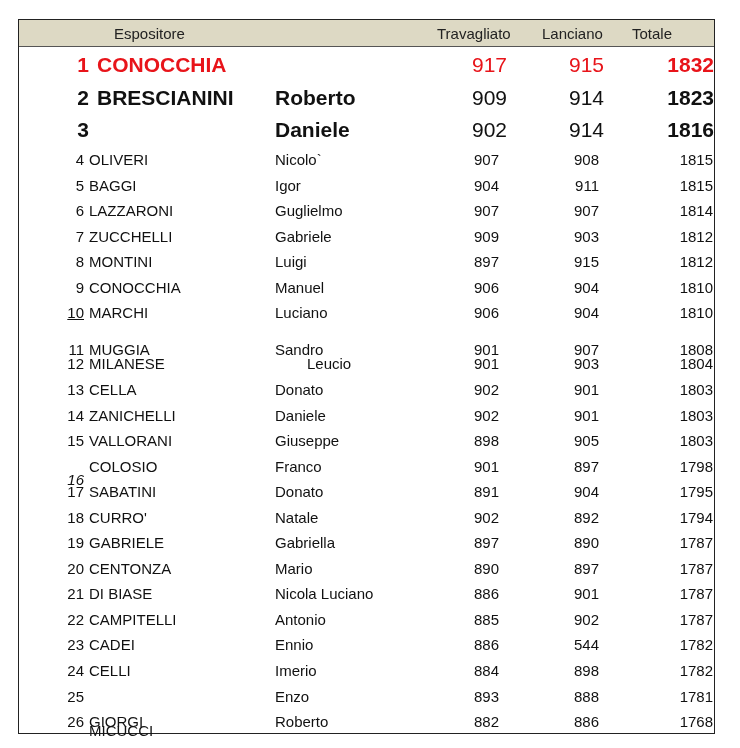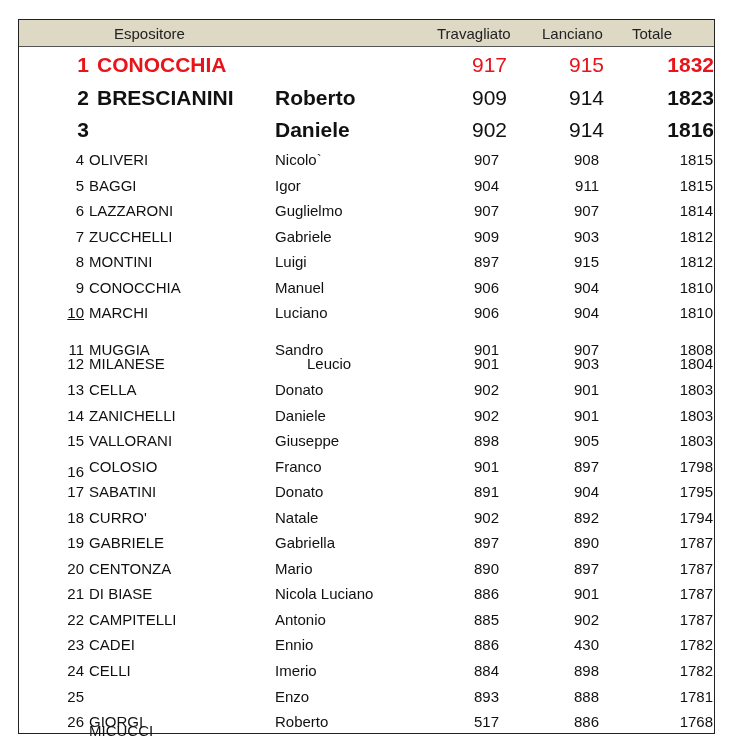--- a/index.html
+++ b/index.html
@@ -151,21 +151,21 @@
       </div>
       <div class="row" style="top: 412.05px; height: 24px;">
         <span class="rank" style="top: 0px; left: 25px;">15</span>
         <span class="surname" style="top: 0px; left: 70px;">VALLORANI</span>
         <span class="first" style="top: 0px; left: 256px;">Giuseppe</span>
         <span class="num trav" style="top: 0px; left: 430px;">898</span>
         <span class="num lanc" style="top: 0px; left: 530px;">905</span>
         <span class="num tot" style="top: 0px; left: 630px; width: 64px;">1803</span>
       </div>
       <div class="row" style="top: 437.6px; height: 24px;">
-        <span class="rank" style="top: 5px; left: 25px;">16</span>
+        <span class="rank" style="top: 13px; left: 25px; font-style: italic;">16</span>
         <span class="surname" style="top: 0px; left: 70px;">COLOSIO</span>
         <span class="first" style="top: 0px; left: 256px;">Franco</span>
         <span class="num trav" style="top: 0px; left: 430px;">901</span>
         <span class="num lanc" style="top: 0px; left: 530px;">897</span>
         <span class="num tot" style="top: 0px; left: 630px; width: 64px;">1798</span>
       </div>
       <div class="row" style="top: 463.15px; height: 24px;">
         <span class="rank" style="top: 0px; left: 25px;">17</span>
         <span class="surname" style="top: 0px; left: 70px;">SABATINI</span>
         <span class="first" style="top: 0px; left: 256px;">Donato</span>
@@ -211,21 +211,21 @@
         <span class="first" style="top: 0px; left: 256px;">Antonio</span>
         <span class="num trav" style="top: 0px; left: 430px;">885</span>
         <span class="num lanc" style="top: 0px; left: 530px;">902</span>
         <span class="num tot" style="top: 0px; left: 630px; width: 64px;">1787</span>
       </div>
       <div class="row" style="top: 616.45px; height: 24px;">
         <span class="rank" style="top: 0px; left: 25px;">23</span>
         <span class="surname" style="top: 0px; left: 70px;">CADEI</span>
         <span class="first" style="top: 0px; left: 256px;">Ennio</span>
         <span class="num trav" style="top: 0px; left: 430px;">886</span>
-        <span class="num lanc" style="top: 0px; left: 530px;">430</span>
+        <span class="num lanc" style="top: 0px; left: 530px;">544</span>
         <span class="num tot" style="top: 0px; left: 630px; width: 64px;">1782</span>
       </div>
       <div class="row" style="top: 642px; height: 24px;">
         <span class="rank" style="top: 0px; left: 25px;">24</span>
         <span class="surname" style="top: 0px; left: 70px;">CELLI</span>
         <span class="first" style="top: 0px; left: 256px;">Imerio</span>
         <span class="num trav" style="top: 0px; left: 430px;">884</span>
         <span class="num lanc" style="top: 0px; left: 530px;">898</span>
         <span class="num tot" style="top: 0px; left: 630px; width: 64px;">1782</span>
       </div>
@@ -234,18 +234,18 @@
         <span class="surname" style="top: 0px; left: 70px; margin-top: 34px;">MICUCCI</span>
         <span class="first" style="top: 0px; left: 256px;">Enzo</span>
         <span class="num trav" style="top: 0px; left: 430px;">893</span>
         <span class="num lanc" style="top: 0px; left: 530px;">888</span>
         <span class="num tot" style="top: 0px; left: 630px; width: 64px;">1781</span>
       </div>
       <div class="row" style="top: 693.1px; height: 24px;">
         <span class="rank" style="top: 0px; left: 25px;">26</span>
         <span class="surname" style="top: 0px; left: 70px;">GIORGI</span>
         <span class="first" style="top: 0px; left: 256px;">Roberto</span>
-        <span class="num trav" style="top: 0px; left: 430px;">517</span>
+        <span class="num trav" style="top: 0px; left: 430px;">882</span>
         <span class="num lanc" style="top: 0px; left: 530px;">886</span>
         <span class="num tot" style="top: 0px; left: 630px; width: 64px;">1768</span>
       </div>
     </div>
 </div>
 
 </body></html>

